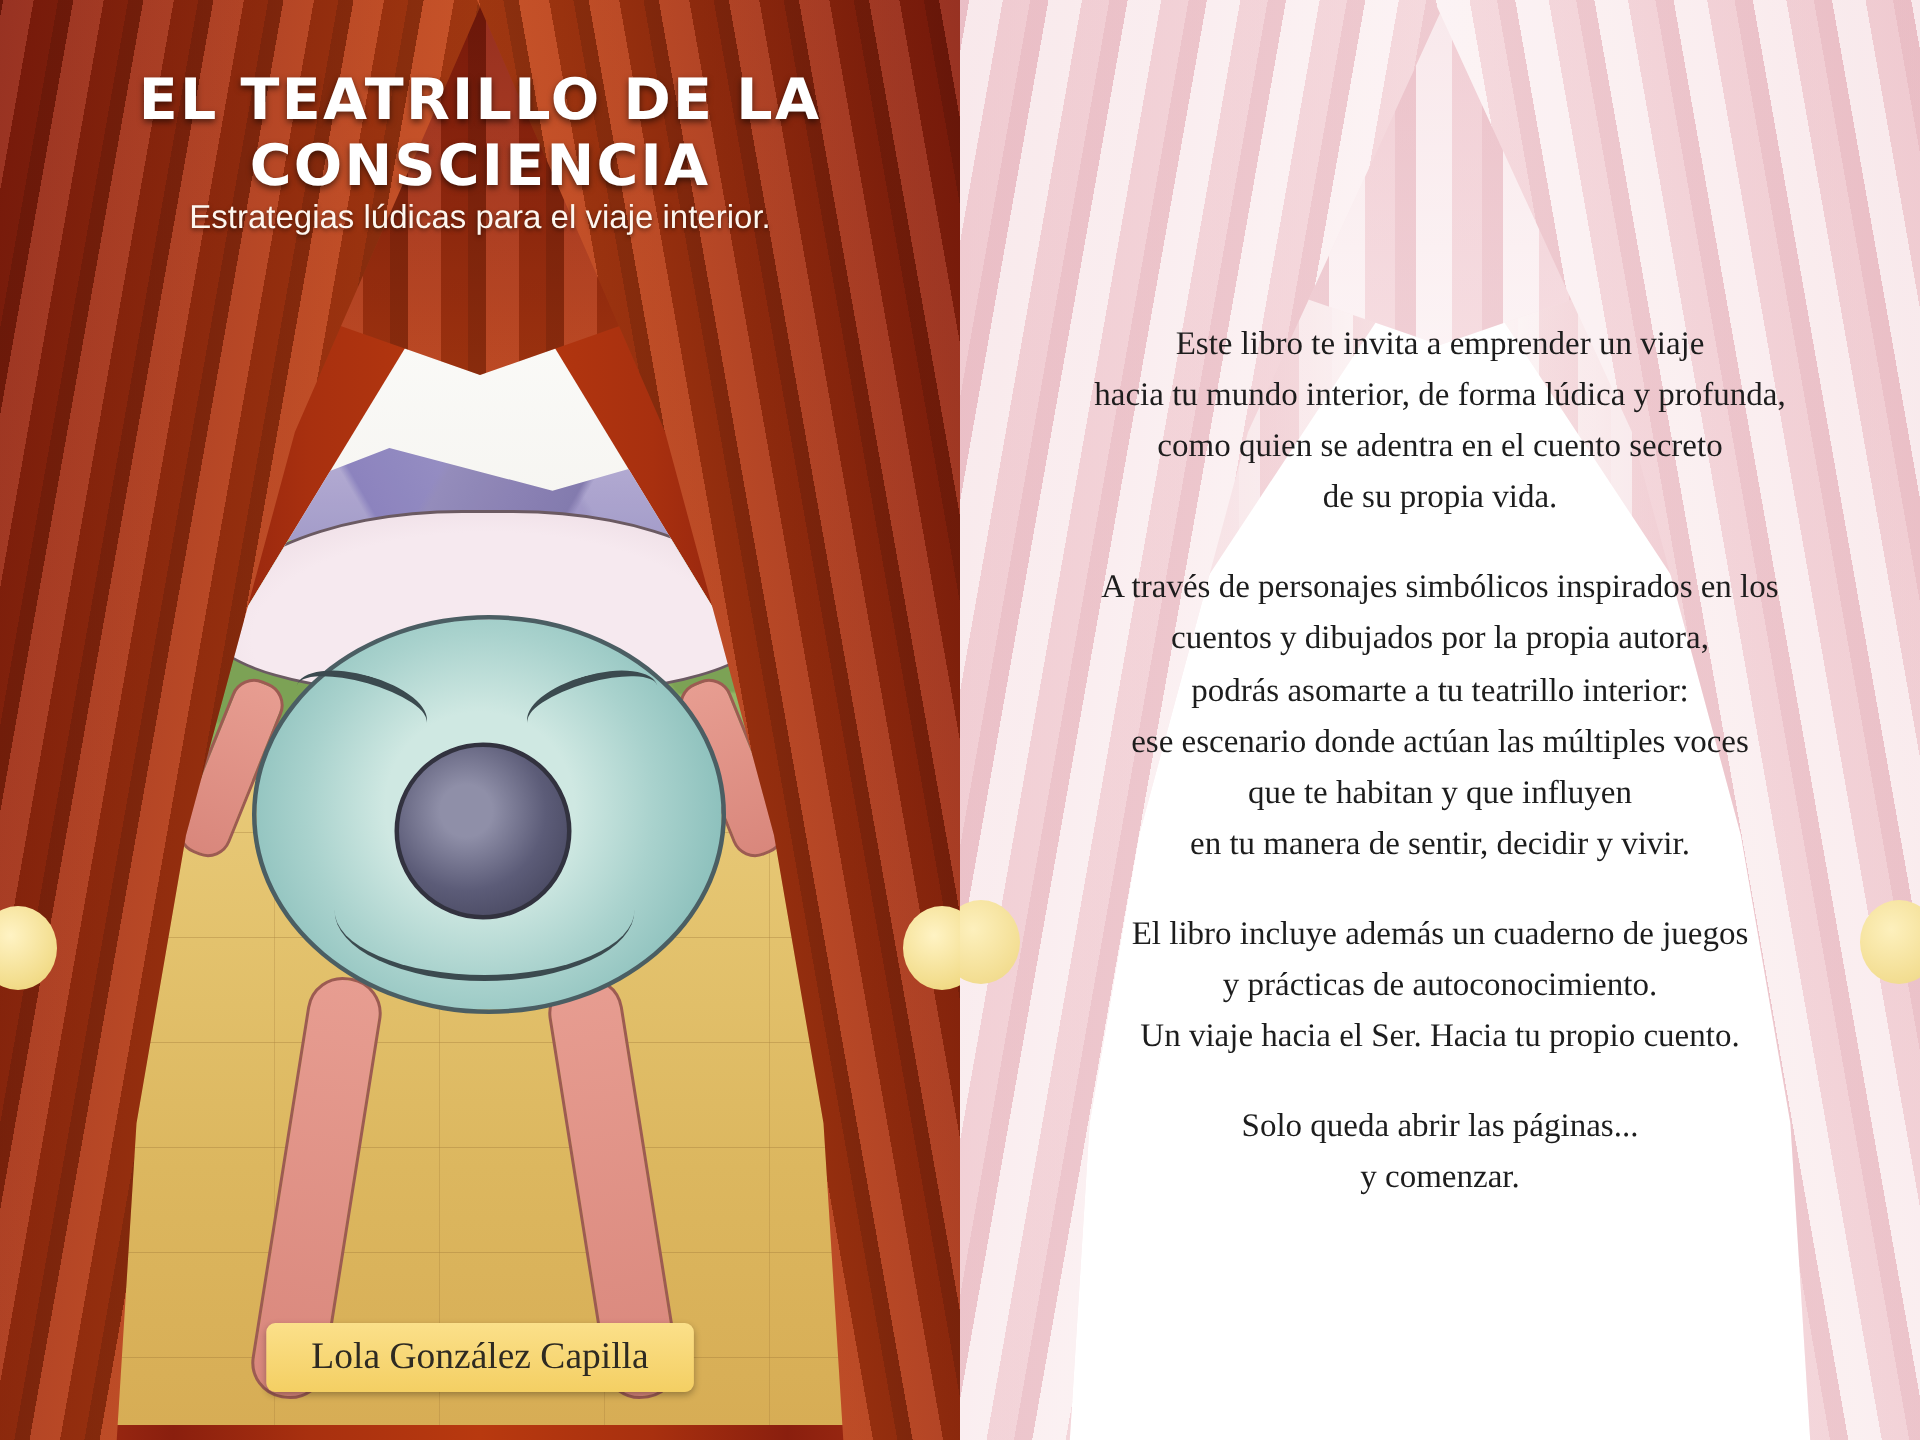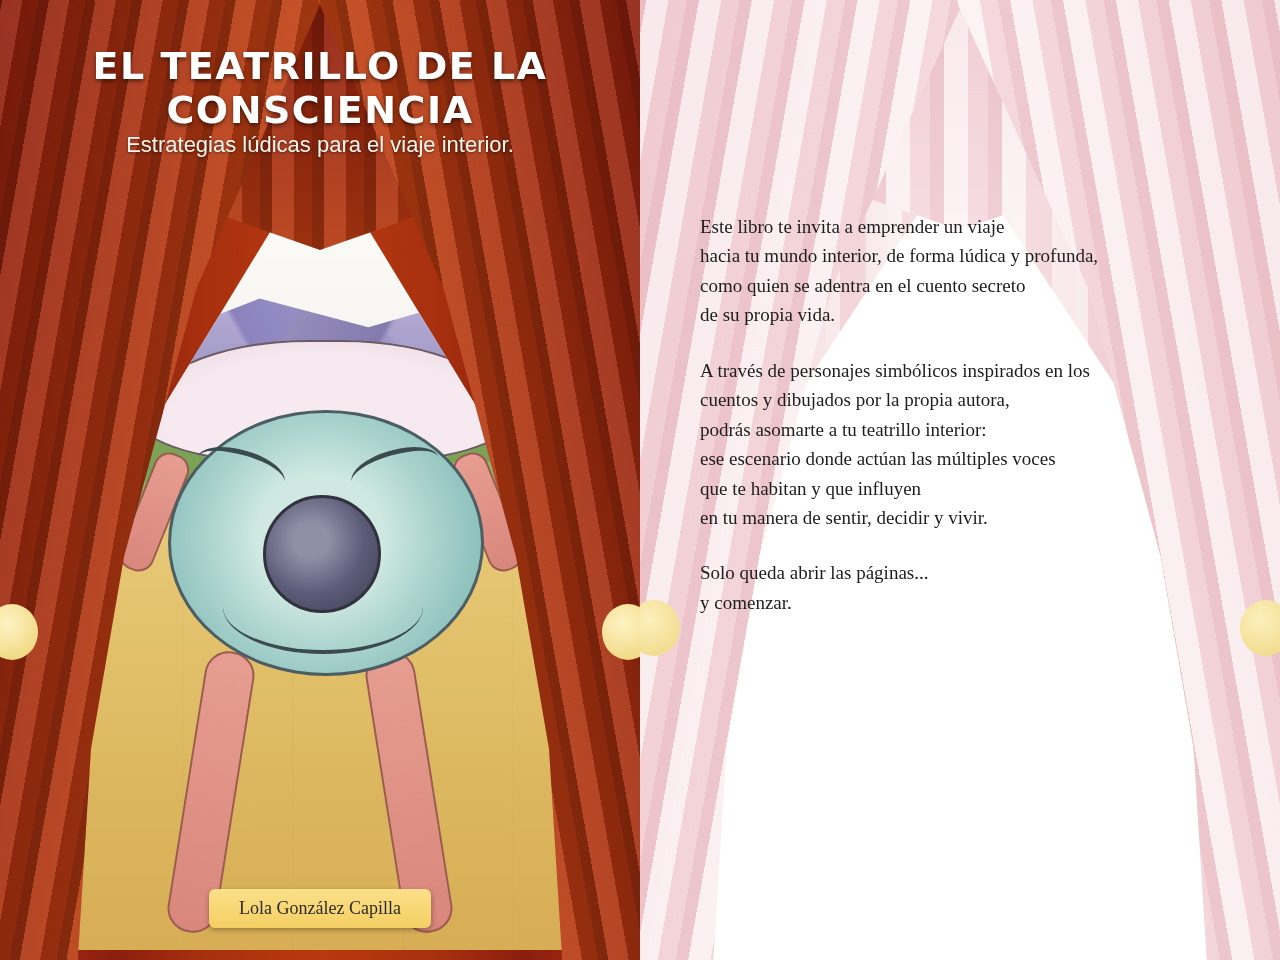--- a/index.html
+++ b/index.html
@@ -227,21 +227,21 @@
   }
   .author-banner {
     position: absolute;
     left: 50%;
     transform: translateX(-50%);
     bottom: 32px;
     background: linear-gradient(#fbe08a, #f4cf63);
     border-radius: 6px;
     padding: 9px 30px;
     font-family: "Liberation Serif", serif;
-    font-size: 18px;
+    font-size: 25px;
     color: #2e2a22;
     box-shadow: 0 2px 5px rgba(0,0,0,.3);
     white-space: nowrap;
   }
 
   
   .back-cover {
     position: relative;
     width: 640px;
     height: 960px;
@@ -319,22 +319,23 @@
     background: radial-gradient(circle at 40% 35%, #fdf0bd, #f3de93 70%, #ecd587 100%);
   }
   .back-tieback.left  { left: -12px; top: 600px; }
   .back-tieback.right { right: -12px; top: 600px; }
 
   .blurb {
     position: absolute;
     left: 60px;
     right: 60px;
     top: 212px;
+    text-align: center;
     font-family: "Liberation Serif", serif;
-    font-size: 19px;
+    font-size: 22px;
     line-height: 1.55;
     color: #1d1d1d;
   }
   .blurb p { margin: 0 0 26px 0; }
   .blurb p:last-child { margin-bottom: 12px; }
 </style>
 </head>
 <body>
 
 <div class="spread">
@@ -380,17 +381,18 @@
     <div class="back-window"></div>
     <div class="back-curtain-top"></div>
     <div class="back-curtain left"></div>
     <div class="back-curtain right"></div>
     <div class="back-tieback left"></div>
     <div class="back-tieback right"></div>
 
     <div class="blurb">
       <p>Este libro te invita a emprender un viaje<br>hacia tu mundo interior, de forma lúdica y profunda,<br>como quien se adentra en el cuento secreto<br>de su propia vida.</p>
       <p>A través de personajes simbólicos inspirados en los<br>cuentos y dibujados por la propia autora,<br>podrás asomarte a tu teatrillo interior:<br>ese escenario donde actúan las múltiples voces<br>que te habitan y que influyen<br>en tu manera de sentir, decidir y vivir.</p>
+      <p>El libro incluye además un cuaderno de juegos<br>y prácticas de autoconocimiento.<br>Un viaje hacia el Ser. Hacia tu propio cuento.</p>
       <p>Solo queda abrir las páginas...<br>y comenzar.</p>
     </div>
   </div>
 
 </div>
 
 </body></html>

